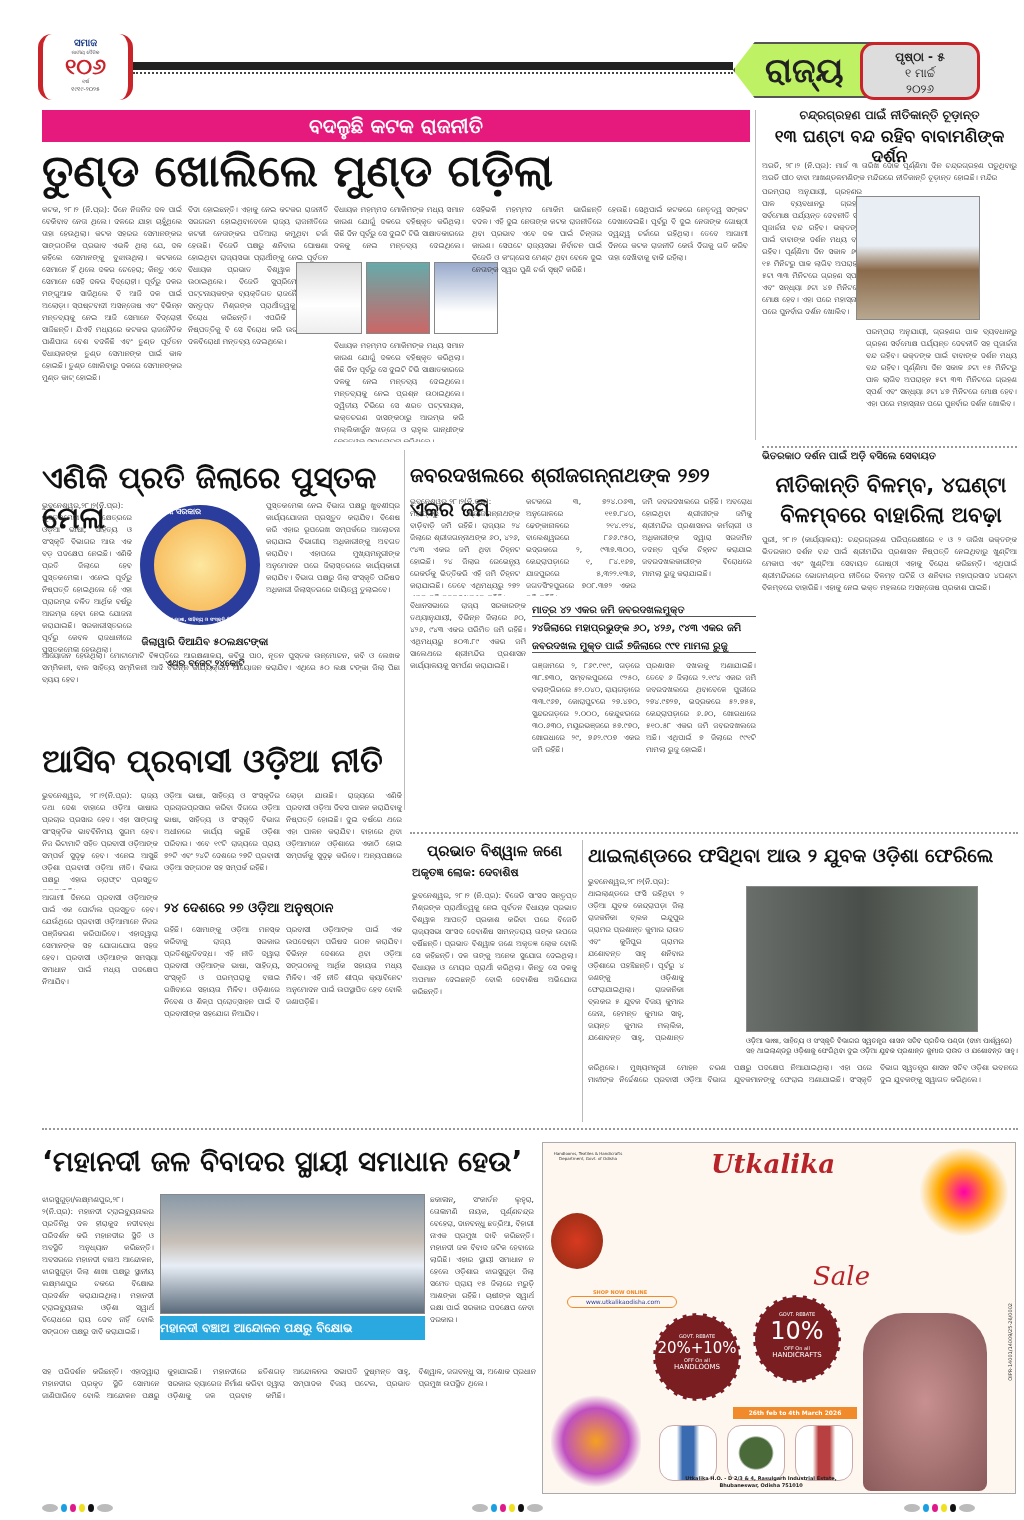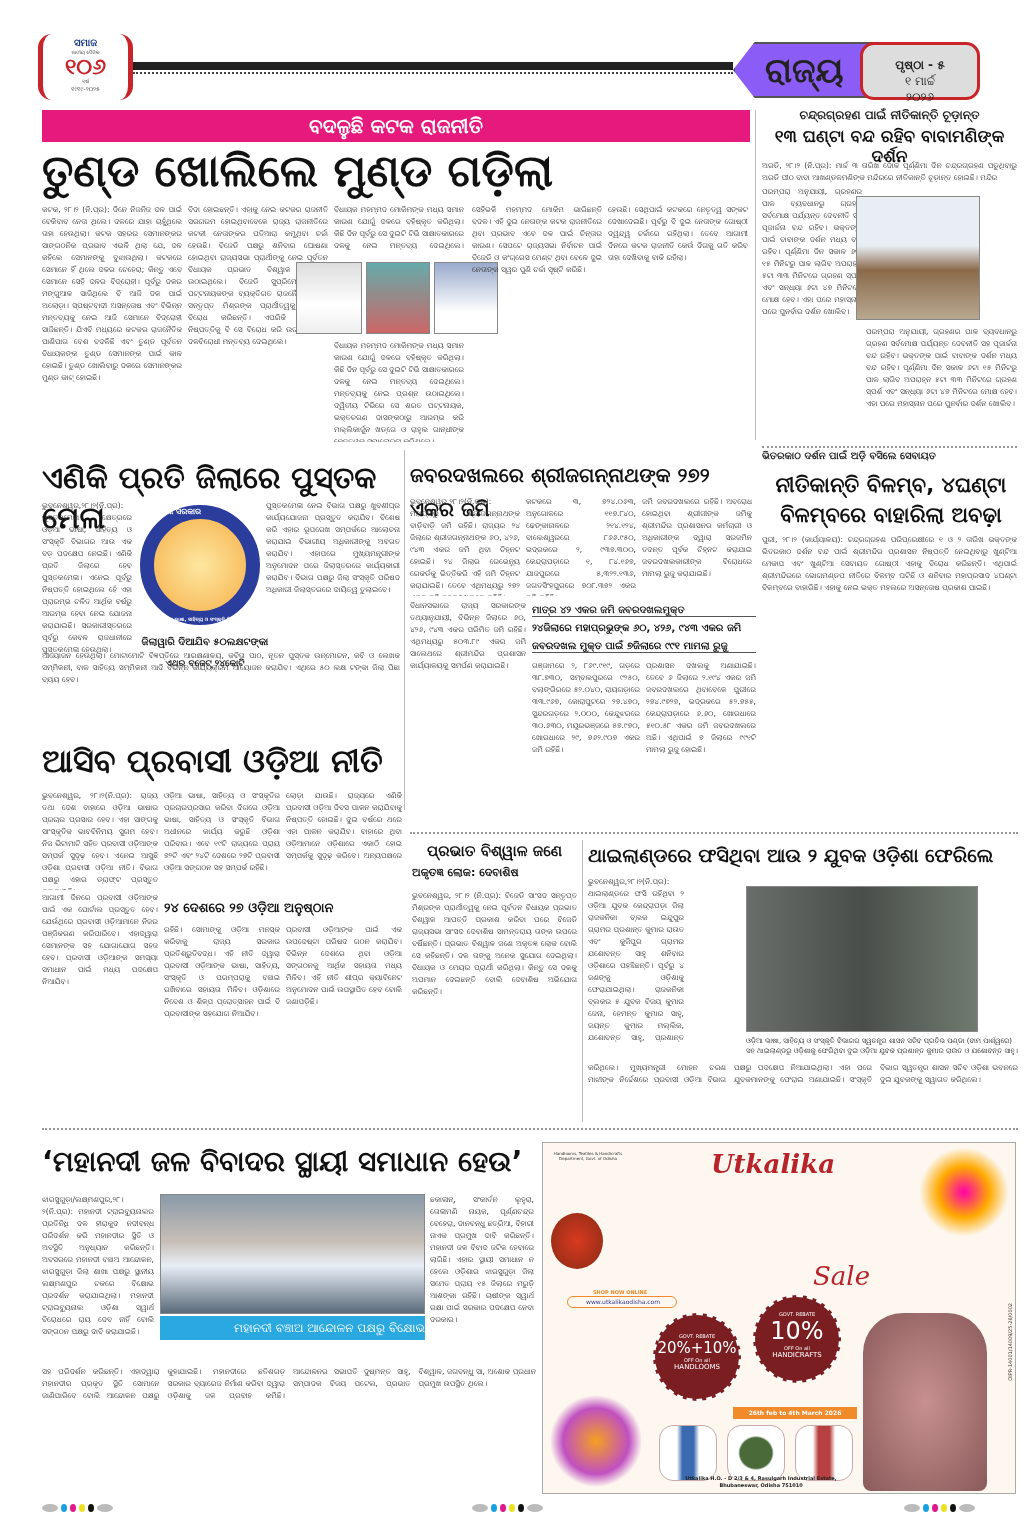--- a/index.html
+++ b/index.html
@@ -5,23 +5,23 @@
 *{box-sizing:border-box;margin:0;padding:0}
 body{width:1024px;height:1520px;background:#fff;font-family:"DejaVu Sans",sans-serif;color:#222;position:relative;overflow:hidden}
 .abs{position:absolute}
 .logo{left:38px;top:34px;width:95px;height:66px;border-left:5px solid #c8242a;border-right:5px solid #c8242a;border-radius:14px;text-align:center}
 .logo .t1{font-size:10px;color:#1a3a8a;font-weight:bold;margin-top:3px}
 .logo .t2{font-size:5px;color:#333}
 .logo .num{font-size:22px;color:#c8242a;font-weight:bold;line-height:22px}
 .logo .yrs{font-size:6px;color:#333}
 .rule{left:133px;top:62px;width:600px;height:8px;background:#222}
 .rule2{left:133px;top:72px;width:600px;height:2px;border-top:2px dotted #444}
-.section{left:733px;top:42px;width:180px;height:56px;border:2px solid #555;border-radius:8px 30px 30px 8px;background:#8b5cf6;clip-path:polygon(12% 0,100% 0,100% 100%,12% 100%,0 50%)}
+.section{left:733px;top:42px;width:180px;height:56px;border:2px solid #555;border-radius:8px 30px 30px 8px;background:#bef264;clip-path:polygon(12% 0,100% 0,100% 100%,12% 100%,0 50%)}
 .section span{display:block;font-size:34px;font-weight:bold;padding-left:30px;line-height:52px;color:#222}
-.pagebox{left:860px;top:42px;width:120px;height:58px;background:#ddd;border:3px solid #c8242a;border-radius:14px;text-align:center;font-size:12px;line-height:16px;padding-top:12px}
+.pagebox{left:860px;top:42px;width:120px;height:58px;background:#ddd;border:3px solid #c8242a;border-radius:14px;text-align:center;font-size:12px;line-height:16px;padding-top:4px}
 .pink{left:42px;top:110px;width:708px;height:32px;background:#e6197d;color:#fff;text-align:center;font-size:20px;font-weight:bold;line-height:32px}
 .bighead{left:42px;top:144px;width:708px;font-size:44px;font-weight:bold;color:#111;line-height:54px}
 .txt{font-size:7.5px;line-height:12px;color:#333;text-align:justify;overflow:hidden}
 .head{font-weight:bold;color:#111}
 .sub{font-size:13px;color:#111;font-weight:bold}
 .photo{background:#bbb;border:1px solid #888}
 .vdiv{border-left:1px solid #bbb}
 .hdiv{border-top:2px dotted #999}
 .ad{background:#fdf7ef;border:1px solid #aaa}
 .circ{border-radius:50%;background:#7a1e22;color:#fff;text-align:center;border:2px dashed #fff}
@@ -117,21 +117,21 @@
 <div class="abs head" style="left:588px;top:840px;width:430px;font-size:19px;line-height:30px">ଥାଇଲାଣ୍ଡରେ ଫସିଥିବା ଆଉ ୨ ଯୁବକ ଓଡ଼ିଶା ଫେରିଲେ</div>
 <div class="abs txt" style="left:588px;top:876px;width:96px;height:170px">ଭୁବନେଶ୍ୱର,୨୮।୨(ନି.ପ୍ର): ଥାଇଲାଣ୍ଡରେ ଫସି ରହିଥିବା ୨ ଓଡ଼ିଆ ଯୁବକ କେନ୍ଦ୍ରାପଡ଼ା ଜିଲା ରାଜକନିକା ବ୍ଲକ ଇନ୍ଦୁପୁର ଗ୍ରାମର ପ୍ରଶାନ୍ତ କୁମାର ରାଉତ ଏବଂ କୁଜିପୁର ଗ୍ରାମର ଯଶୋବନ୍ତ ସାହୁ ଶନିବାର ଓଡ଼ିଶାରେ ପହଞ୍ଚିଛନ୍ତି। ପୂର୍ବରୁ ୪ ଜଣଙ୍କୁ ଓଡ଼ିଶାକୁ ଫେରାଯାଇଥିଲା। ରାଜକନିକା ବ୍ଲକର ୫ ଯୁବକ ବିଜୟ କୁମାର ଜେନା, ହେମନ୍ତ କୁମାର ସାହୁ, ଜୟନ୍ତ କୁମାର ମଲ୍ଲିକ, ଯଶୋବନ୍ତ ସାହୁ, ପ୍ରଶାନ୍ତ କୁମାର ରାଉତ ଓ ଯାଜପୁର ଜିଲା ଚାନ୍ଦବାଲି ବ୍ଲକର ବାଲିଆ ମାତାଜାଭଣାର ସାହୁ ୨୦୨୫ ଅକ୍ଟୋବରରେ ଚାକିରି ପାଇଁ ଥାଇଲାଣ୍ଡ ଯାଇଥିଲେ।</div>
 <div class="abs photo" style="left:746px;top:886px;width:232px;height:146px;background:linear-gradient(90deg,#6a6e6a,#4a4e4a 50%,#707a70)"></div>
 <div class="abs caption" style="left:746px;top:1036px;width:275px;height:22px">ଓଡ଼ିଆ ଭାଷା, ସାହିତ୍ୟ ଓ ସଂସ୍କୃତି ବିଭାଗର ସ୍ୱତନ୍ତ୍ର ଶାସନ ସଚିବ ପ୍ରତିଭ ପଣ୍ଡା (ବାମ ପାର୍ଶ୍ୱରେ) ସହ ଥାଇଲାଣ୍ଡରୁ ଓଡ଼ିଶାକୁ ଫେରିଥିବା ଦୁଇ ଓଡ଼ିଆ ଯୁବକ ପ୍ରଶାନ୍ତ କୁମାର ରାଉତ ଓ ଯଶୋବନ୍ତ ସାହୁ।</div>
 <div class="abs txt" style="left:588px;top:1062px;width:430px;height:60px;column-count:3;column-gap:8px">କରିଥିଲେ। ମୁଖ୍ୟମନ୍ତ୍ରୀ ମୋହନ ଚରଣ ମାଝୀଙ୍କ ନିର୍ଦ୍ଦେଶରେ ପ୍ରବାସୀ ଓଡ଼ିଆ ବିଭାଗ ପକ୍ଷରୁ ପଦକ୍ଷେପ ନିଆଯାଇଥିଲା। ଏହା ପରେ ଯୁବକମାନଙ୍କୁ ଫେରାଇ ଅଣାଯାଇଛି। ସଂସ୍କୃତି ବିଭାଗ ସ୍ୱତନ୍ତ୍ର ଶାସନ ସଚିବ ଓଡ଼ିଶା ଭବନରେ ଦୁଇ ଯୁବକଙ୍କୁ ସ୍ୱାଗତ କରିଥିଲେ।</div>
 
 <div class="abs hdiv" style="left:42px;top:1128px;width:976px"></div>
 <div class="abs head" style="left:42px;top:1140px;width:495px;font-size:28px;line-height:44px">‘ମହାନଦୀ ଜଳ ବିବାଦର ସ୍ଥାୟୀ ସମାଧାନ ହେଉ’</div>
 <div class="abs txt" style="left:42px;top:1194px;width:112px;height:168px">ଝାରସୁଗୁଡ଼ା/ଲକ୍ଷ୍ମଣପୁର,୨୮।୨(ନି.ପ୍ର): ମହାନଦୀ ଟ୍ରାଇବ୍ୟୁନାଲର ପ୍ରତିନିଧି ଦଳ ହୀରାକୁଦ ନଦୀବନ୍ଧ ପରିଦର୍ଶନ କରି ମହାନଦୀର ସ୍ଥିତି ଓ ଅବସ୍ଥିତି ଅନୁଧ୍ୟାନ କରିଛନ୍ତି। ଅବସରରେ ମହାନଦୀ ବଞ୍ଚାଅ ଆନ୍ଦୋଳନ, ଝାରସୁଗୁଡ଼ା ଜିଲା ଶାଖା ପକ୍ଷରୁ ସ୍ଥାନୀୟ ଲକ୍ଷ୍ମଣପୁର ଚକରେ ବିକ୍ଷୋଭ ପ୍ରଦର୍ଶନ କରାଯାଇଥିଲା। ମହାନଦୀ ଟ୍ରାଇବ୍ୟୁନାଲ ଓଡ଼ିଶା ସ୍ୱାର୍ଥ ବିରୋଧରେ ରାୟ ଦେବ ନାହିଁ ବୋଲି ସଙ୍ଗଠନ ପକ୍ଷରୁ ଦାବି କରାଯାଇଛି।</div>
 <div class="abs photo" style="left:160px;top:1194px;width:265px;height:120px;background:linear-gradient(#8a9aa8 0,#c8c0b8 40%,#e8eef6 60%,#5a6a7a 100%)"></div>
-<div class="abs" style="left:160px;top:1316px;width:265px;height:24px;background:#2aa8e0;color:#fff;font-size:12px;font-weight:normal;text-align:right;line-height:24px">ମହାନଦୀ ବଞ୍ଚାଅ ଆନ୍ଦୋଳନ ପକ୍ଷରୁ ବିକ୍ଷୋଭ</div>
+<div class="abs" style="left:160px;top:1316px;width:265px;height:24px;background:#2aa8e0;color:#fff;font-size:12px;font-weight:bold;text-align:left;line-height:24px">ମହାନଦୀ ବଞ୍ଚାଅ ଆନ୍ଦୋଳନ ପକ୍ଷରୁ ବିକ୍ଷୋଭ</div>
 <div class="abs txt" style="left:430px;top:1194px;width:104px;height:168px">ଛକାଳାନ୍, ସଂକାର୍ତନ ଲୁହୁରା, ତୋଳାମଣି ନାୟକ, ପୂର୍ଣ୍ଣଚନ୍ଦ୍ର ବେହେରା, ଦାନବନ୍ଧୁ ଛତ୍ରିଆ, ବିହାରୀ ନାଏକ ପ୍ରମୁଖ ଦାବି କରିଛନ୍ତି। ମହାନଦୀ ଜଳ ବିବାଦ ଜଟିଳ ହେବାରେ ଲାଗିଛି। ଏହାର ସ୍ଥାୟୀ ସମାଧାନ ନ ହେଲେ ଓଡ଼ିଶାର ଝାରସୁଗୁଡ଼ା ଜିଲା ସମେତ ପ୍ରାୟ ୧୫ ଜିଲାରେ ମରୁଡ଼ି ଆଶଙ୍କା ରହିଛି। ଚାଷୀଙ୍କ ସ୍ୱାର୍ଥ ରକ୍ଷା ପାଇଁ ସରକାର ପଦକ୍ଷେପ ନେବା ଦରକାର।</div>
 <div class="abs txt" style="left:42px;top:1366px;width:494px;height:126px;column-count:4;column-gap:8px">ସହ ପରିଦର୍ଶନ କରିଛନ୍ତି। ଏହାଦ୍ୱାରା ମହାନଦୀର ପ୍ରକୃତ ସ୍ଥିତି ସୋମାନେ ଜାଣିପାରିବେ ବୋଲି ଆନ୍ଦୋଳନ ପକ୍ଷରୁ କୁହାଯାଇଛି। ମହାନଦୀରେ ଛତିଶଗଡ଼ ସରକାର ବ୍ୟାରେଜ ନିର୍ମାଣ କରିବା ଦ୍ୱାରା ଓଡ଼ିଶାକୁ ଜଳ ପ୍ରବାହ କମିଛି। ଆନ୍ଦୋଳନର ସଭାପତି ଦୁଷ୍ମନ୍ତ ସାହୁ, ସମ୍ପାଦକ ବିଜୟ ପଟେଲ, ପ୍ରଭାତ ବିଶ୍ୱାଳ, ଜଗବନ୍ଧୁ ସା, ଅଶୋକ ପ୍ରଧାନ ପ୍ରମୁଖ ଉପସ୍ଥିତ ଥିଲେ।</div>
 
 <div class="abs ad" style="left:542px;top:1142px;width:474px;height:352px">
   <div style="position:absolute;left:10px;top:8px;width:70px;font-size:4px;text-align:center;color:#333">Handlooms, Textiles &amp; Handicrafts Department, Govt. of Odisha</div>
   <div style="position:absolute;left:150px;top:6px;width:160px;font-family:'DejaVu Serif',serif;font-style:italic;font-size:26px;color:#b8232a;font-weight:bold;text-align:center">Utkalika</div>
   <div style="position:absolute;left:8px;top:70px;width:52px;height:56px;border-radius:50%;background:radial-gradient(#d83a20,#8a2a14)"></div>
   <div style="position:absolute;right:6px;top:4px;width:90px;height:90px;background:radial-gradient(circle,#f0a,#fa0 40%,transparent 70%)"></div>
   <div style="position:absolute;left:270px;top:118px;font-family:'DejaVu Serif',serif;font-style:italic;font-size:26px;color:#b8232a">Sale</div>
   <div style="position:absolute;left:50px;top:146px;font-size:5px;font-weight:bold;color:#f08a2a">SHOP NOW ONLINE</div>

